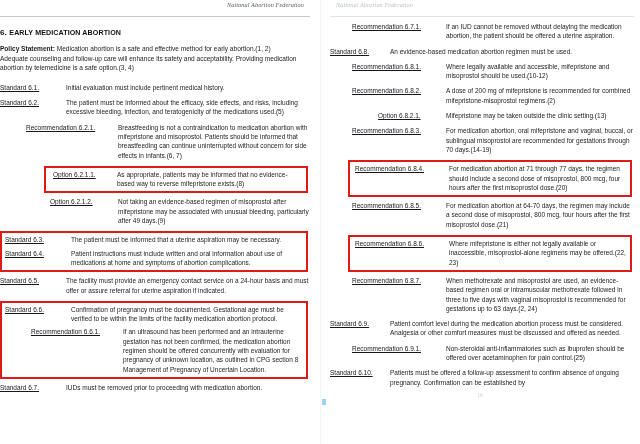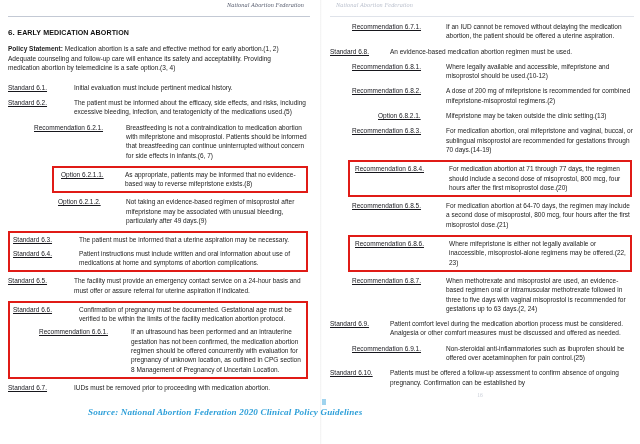--- a/index.html
+++ b/index.html
@@ -23,21 +23,21 @@
     inset: 0;
     display: flex;
   }
   .page {
     position: relative;
     width: 320px;
     height: 444px;
     background: #ffffff;
     box-sizing: border-box;
   }
-  .page-left  { padding: 0 10px 0 8px; }
+  .page-left  { padding: 0 10px 0 0; }
   .page-right { padding: 0 6px 0 10px; }
 
   
   .page-right::before {
     content: "";
     position: absolute;
     left: 0; top: 0; bottom: 0;
     width: 2px;
     background: linear-gradient(to right, rgba(0,0,0,0.055), rgba(0,0,0,0));
     pointer-events: none;
@@ -325,16 +325,15 @@
           <span class="label">Standard 6.10.</span>
           <span class="body-text">Patients must be offered a follow-up assessment to confirm absence of ongoing pregnancy. Confirmation can be established by</span>
         </div>
       </div>
 
     <div class="folio">16</div>
   </div>
 </div>
 
 <div class="source-caption">
-  <div>Source: National Abortion Federation 2020 Clinical Policy Guidelines</div>
 </div>
 
 <div class="speck" style="left:322px;top:399px;width:4px;height:6px;"></div>
 
 </body></html>

